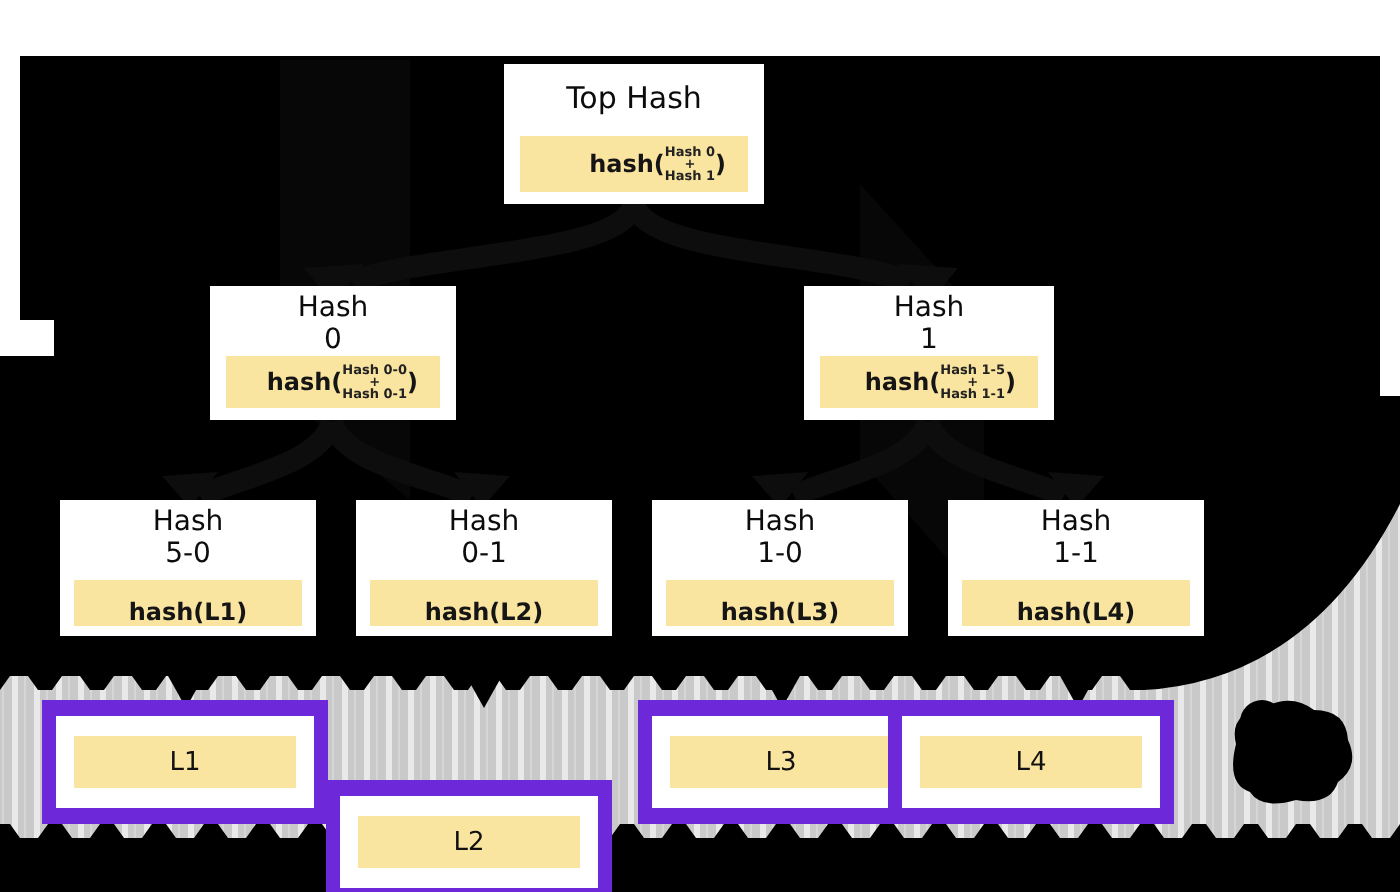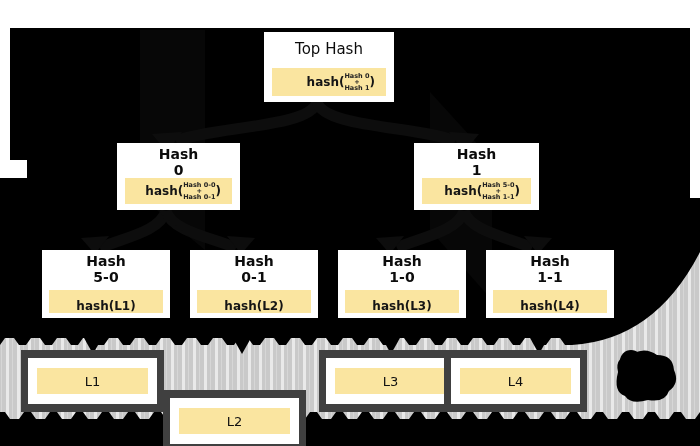--- a/index.html
+++ b/index.html
@@ -8,23 +8,23 @@
     font-family:"DejaVu Sans","Liberation Sans",sans-serif;color:#111;
   }
   
   .strip{position:absolute;background:#fff;}
   #strip-top{left:0;top:0;width:700px;height:28px;}
   #strip-left{left:0;top:28px;width:10px;height:150px;}
   #strip-left2{left:10px;top:160px;width:17px;height:18px;}
   #strip-right{left:690px;top:28px;width:10px;height:170px;}
 
   
-  .node{position:absolute;background:#fff;box-sizing:border-box;margin-left:12px;}
+  .node{position:absolute;background:#fff;box-sizing:border-box;}
   .node-title{text-align:center;padding-top:8px;font-size:15px;line-height:18px;color:#0c0c0c;}
-  .node-title.two{padding-top:3px;font-size:14px;line-height:16px;font-weight:bold;}
+  .node-title.two{padding-top:3px;font-size:14px;line-height:16px;}
   .pill{
     position:absolute;left:8px;right:8px;bottom:6px;background:#fae5a0;
     display:flex;align-items:center;justify-content:center;
     font-weight:bold;font-size:12px;color:#151515;
   }
   .pill.h26{height:26px;}
   .pill.h28{height:28px;}
   .pill.h23{height:23px;left:7px;right:7px;bottom:5px;align-items:flex-end;}
   .pill3{justify-content:flex-end;padding:0 11px;}
   .args{display:flex;flex-direction:column;align-items:center;font-size:6.5px;line-height:6px;font-weight:bold;color:#222;}
@@ -33,21 +33,21 @@
   #node-top-hash{left:252px;top:32px;width:130px;height:70px;}
   #node-hash-0{left:105px;top:143px;width:123px;height:67px;}
   #node-hash-1{left:402px;top:143px;width:125px;height:67px;}
   .leafhash{top:250px;width:128px;height:68px;}
   #node-hash-00{left:30px;}
   #node-hash-01{left:178px;}
   #node-hash-10{left:326px;}
   #node-hash-11{left:474px;}
 
   
-  .plate{position:absolute;top:350px;width:143px;height:62px;background:#404040;}
+  .plate{position:absolute;top:350px;width:143px;height:62px;background:#6d28d9;}
   #plate-l1{left:21px;}
   #plate-l2{left:163px;margin-top:40px;}
   #plate-l3{left:319px;}
   #plate-l4{left:444px;text-align:center;}
   .plate-inner{position:absolute;left:7px;top:8px;right:7px;bottom:8px;background:#fff;
     display:flex;align-items:center;justify-content:center;}
   .plate-cell{width:111px;height:26px;background:#fae5a0;display:flex;align-items:center;justify-content:center;}
   .plate-label{font-size:13px;color:#111;}
 
   svg{position:absolute;left:0;top:0;}
@@ -153,21 +153,21 @@
   </div>
 
   <div class="node" id="node-hash-1">
     <div class="node-title two">
       <div>Hash</div>
       <div>1</div>
     </div>
     <div class="pill pill3 h26">
       <span>hash(</span>
       <span class="args">
-        <span class="argline">Hash 5-0</span>
+        <span class="argline">Hash 1-5</span>
         <span class="argline">+</span>
         <span class="argline">Hash 1-1</span>
       </span>
       <span>)</span>
     </div>
   </div>
 
   <div class="node leafhash" id="node-hash-00">
     <div class="node-title two">
       <div>Hash</div>

